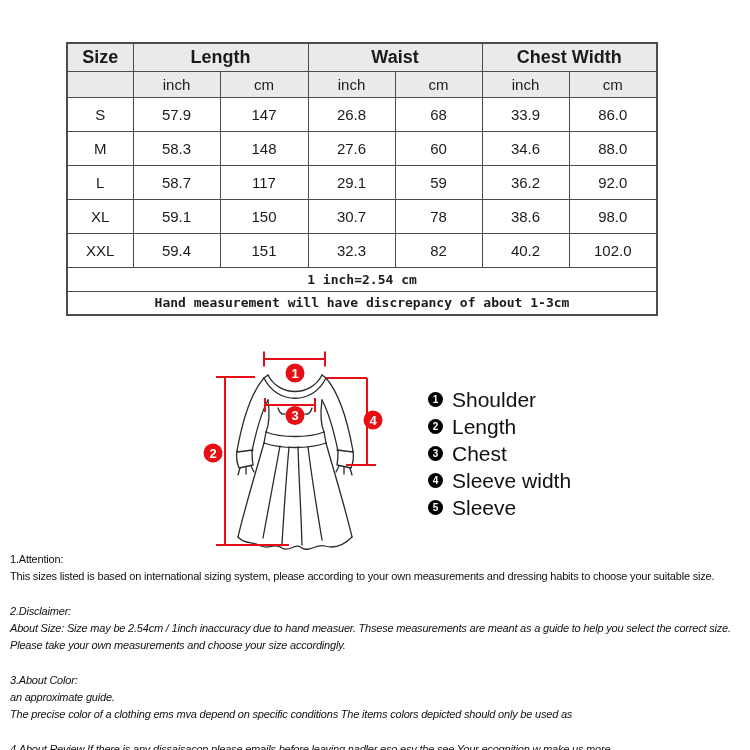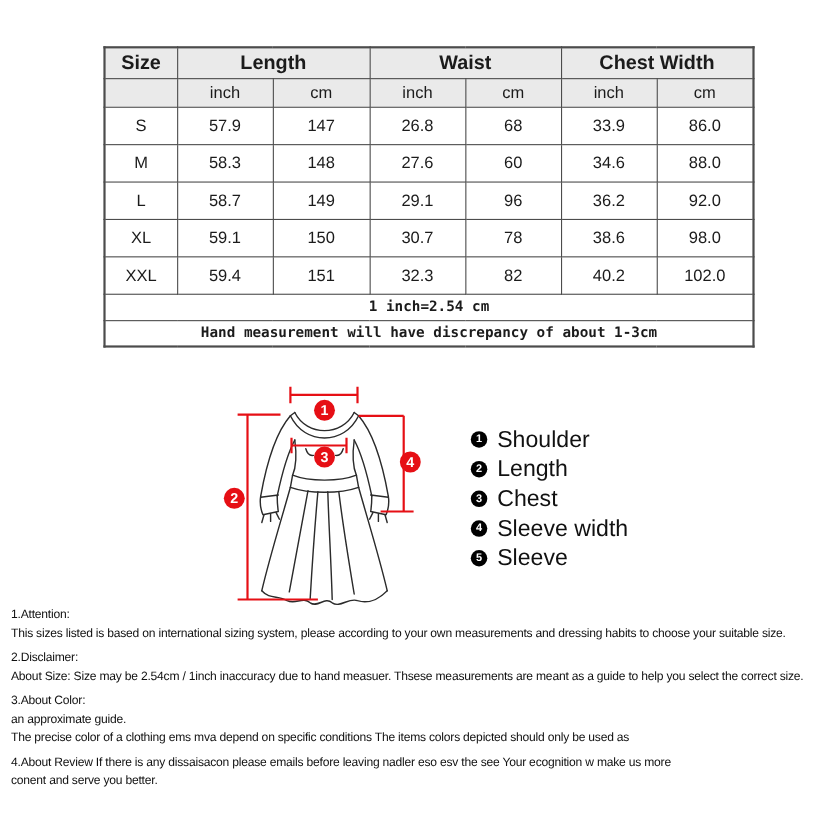--- a/index.html
+++ b/index.html
@@ -2,21 +2,21 @@
 <html><head>
 <meta charset="utf-8">
 <style>
   html,body{margin:0;padding:0;}
   body{
     width:750px;height:750px;background:#ffffff;position:relative;
     font-family:"Liberation Sans",sans-serif;color:#1a1a1a;overflow:hidden;
   }
   
   .size-table{
-    position:absolute;left:94px;top:42px;width:590px;
+    position:absolute;left:66px;top:42px;width:590px;
     border-collapse:collapse;table-layout:fixed;
     border:2px solid #4c4c4c;
     padding-left:33px;
   }
   .size-table th,.size-table td{
     border:1px solid #4c4c4c;text-align:center;vertical-align:middle;padding:0;
     color:#1b1b1b;
   }
   tr.group-header{height:28px;}
   tr.group-header th{background:#eaeaea;font-size:18px;font-weight:bold;}
@@ -39,21 +39,21 @@
     font-size:10px;font-weight:bold;display:flex;align-items:center;
     justify-content:center;margin-right:9px;flex:0 0 15px;line-height:1;
   }
   .legend-label{font-size:21px;color:#111;}
   
   .notes{
     position:absolute;left:10px;top:551px;width:736px;
     font-size:11px;line-height:17px;letter-spacing:-0.2px;color:#101010;
   }
   .note-section{margin:0;}
-  .note-section + .note-section{margin-top:5px;}
+  .note-section + .note-section{margin-top:18px;font-style:italic;}
   .note-heading,.note-line{white-space:nowrap;}
 </style>
 </head>
 <body>
 
 <table class="size-table">
   <colgroup>
     <col style="width:66px">
       <col style="width:87px">
       <col style="width:88px">
@@ -92,23 +92,23 @@
     <td>58.3</td>
     <td>148</td>
     <td>27.6</td>
     <td>60</td>
     <td>34.6</td>
     <td>88.0</td>
   </tr>
   <tr class="data-row">
     <td>L</td>
     <td>58.7</td>
-    <td>149</td>
+    <td>117</td>
     <td>29.1</td>
-    <td>96</td>
+    <td>59</td>
     <td>36.2</td>
     <td>92.0</td>
   </tr>
   <tr class="data-row">
     <td>XL</td>
     <td>59.1</td>
     <td>150</td>
     <td>30.7</td>
     <td>78</td>
     <td>38.6</td>
@@ -220,20 +220,21 @@
 </div>
 
 <div class="notes">
   <div class="note-section">
     <div class="note-heading">1.Attention:</div>
     <div class="note-line">This sizes listed is based on international sizing system, please according to your own measurements and dressing habits to choose your suitable size.</div>
   </div>
   <div class="note-section">
     <div class="note-heading">2.Disclaimer:</div>
     <div class="note-line">About Size: Size may be 2.54cm / 1inch inaccuracy due to hand measuer. Thsese measurements are meant as a guide to help you select the correct size.</div>
+    <div class="note-line">Please take your own measurements and choose your size accordingly.</div>
   </div>
   <div class="note-section">
     <div class="note-heading">3.About Color:</div>
     <div class="note-line">an approximate guide.</div>
     <div class="note-line">The precise color of a clothing ems mva depend on specific conditions The items colors depicted should only be used as</div>
   </div>
   <div class="note-section">
     <div class="note-line">4.About Review If there is any dissaisacon please emails before leaving nadler eso esv the see Your ecognition w make us more</div>
     <div class="note-line">conent and serve you better.</div>
   </div>

